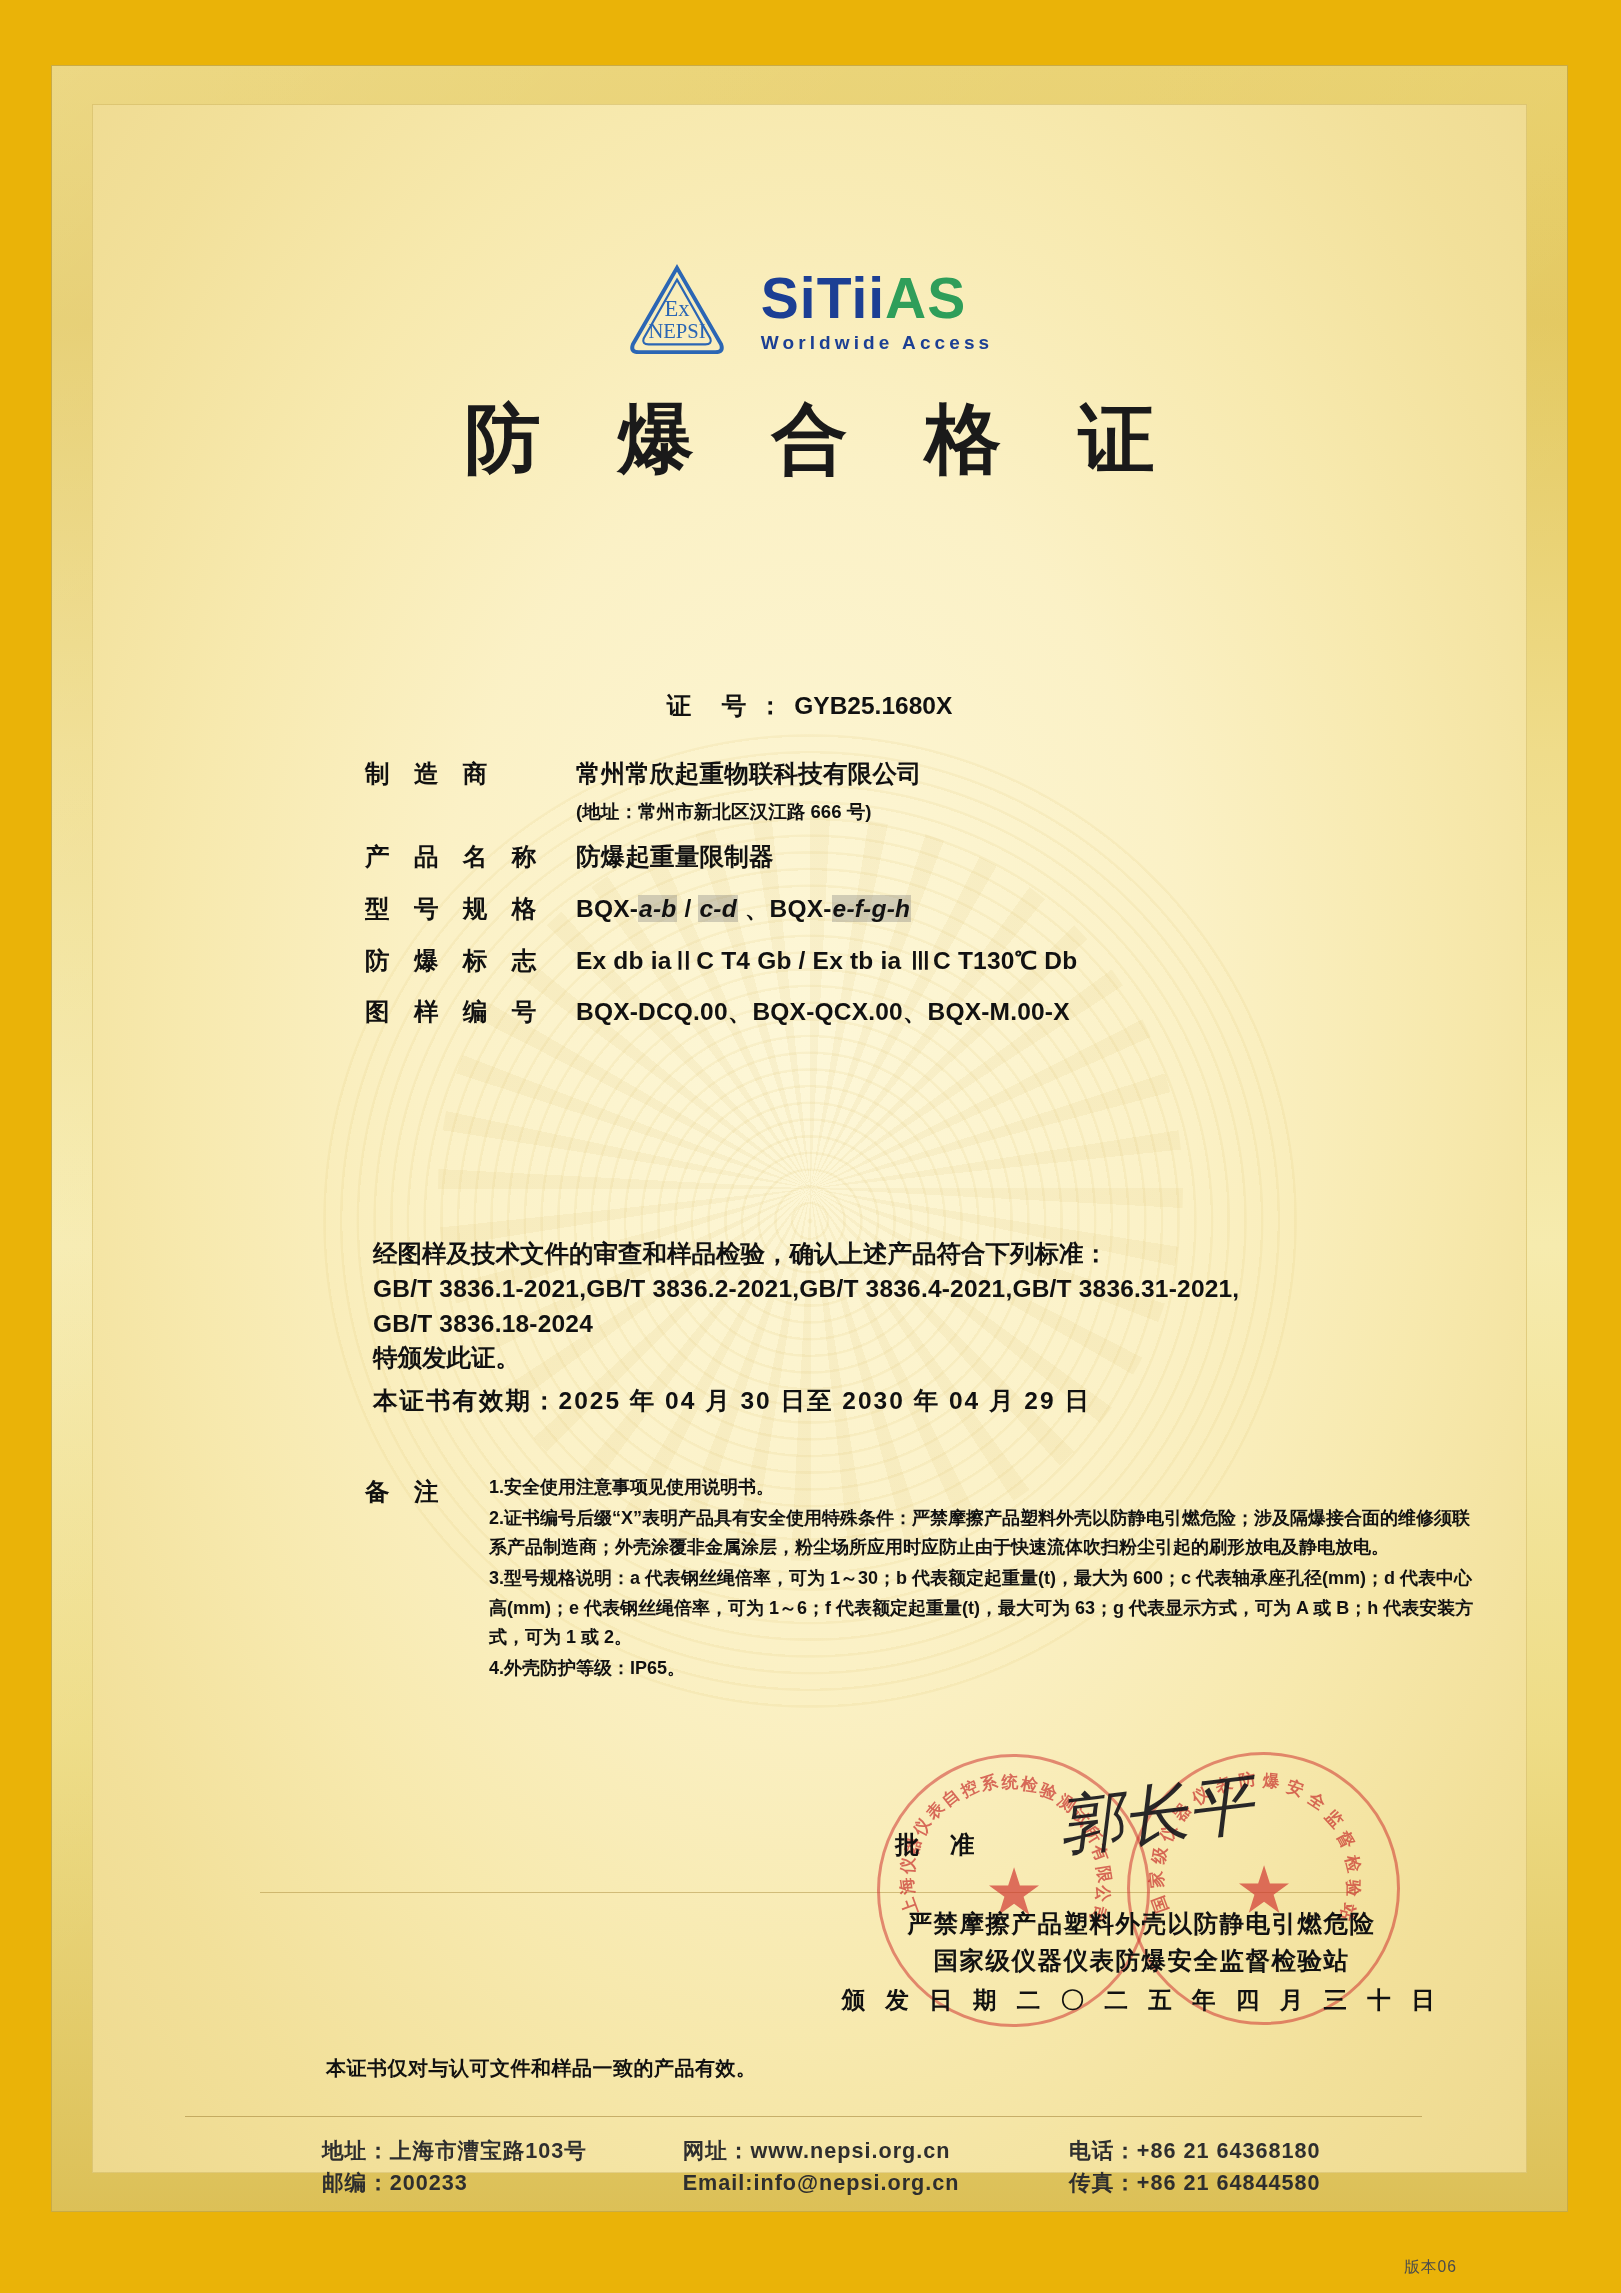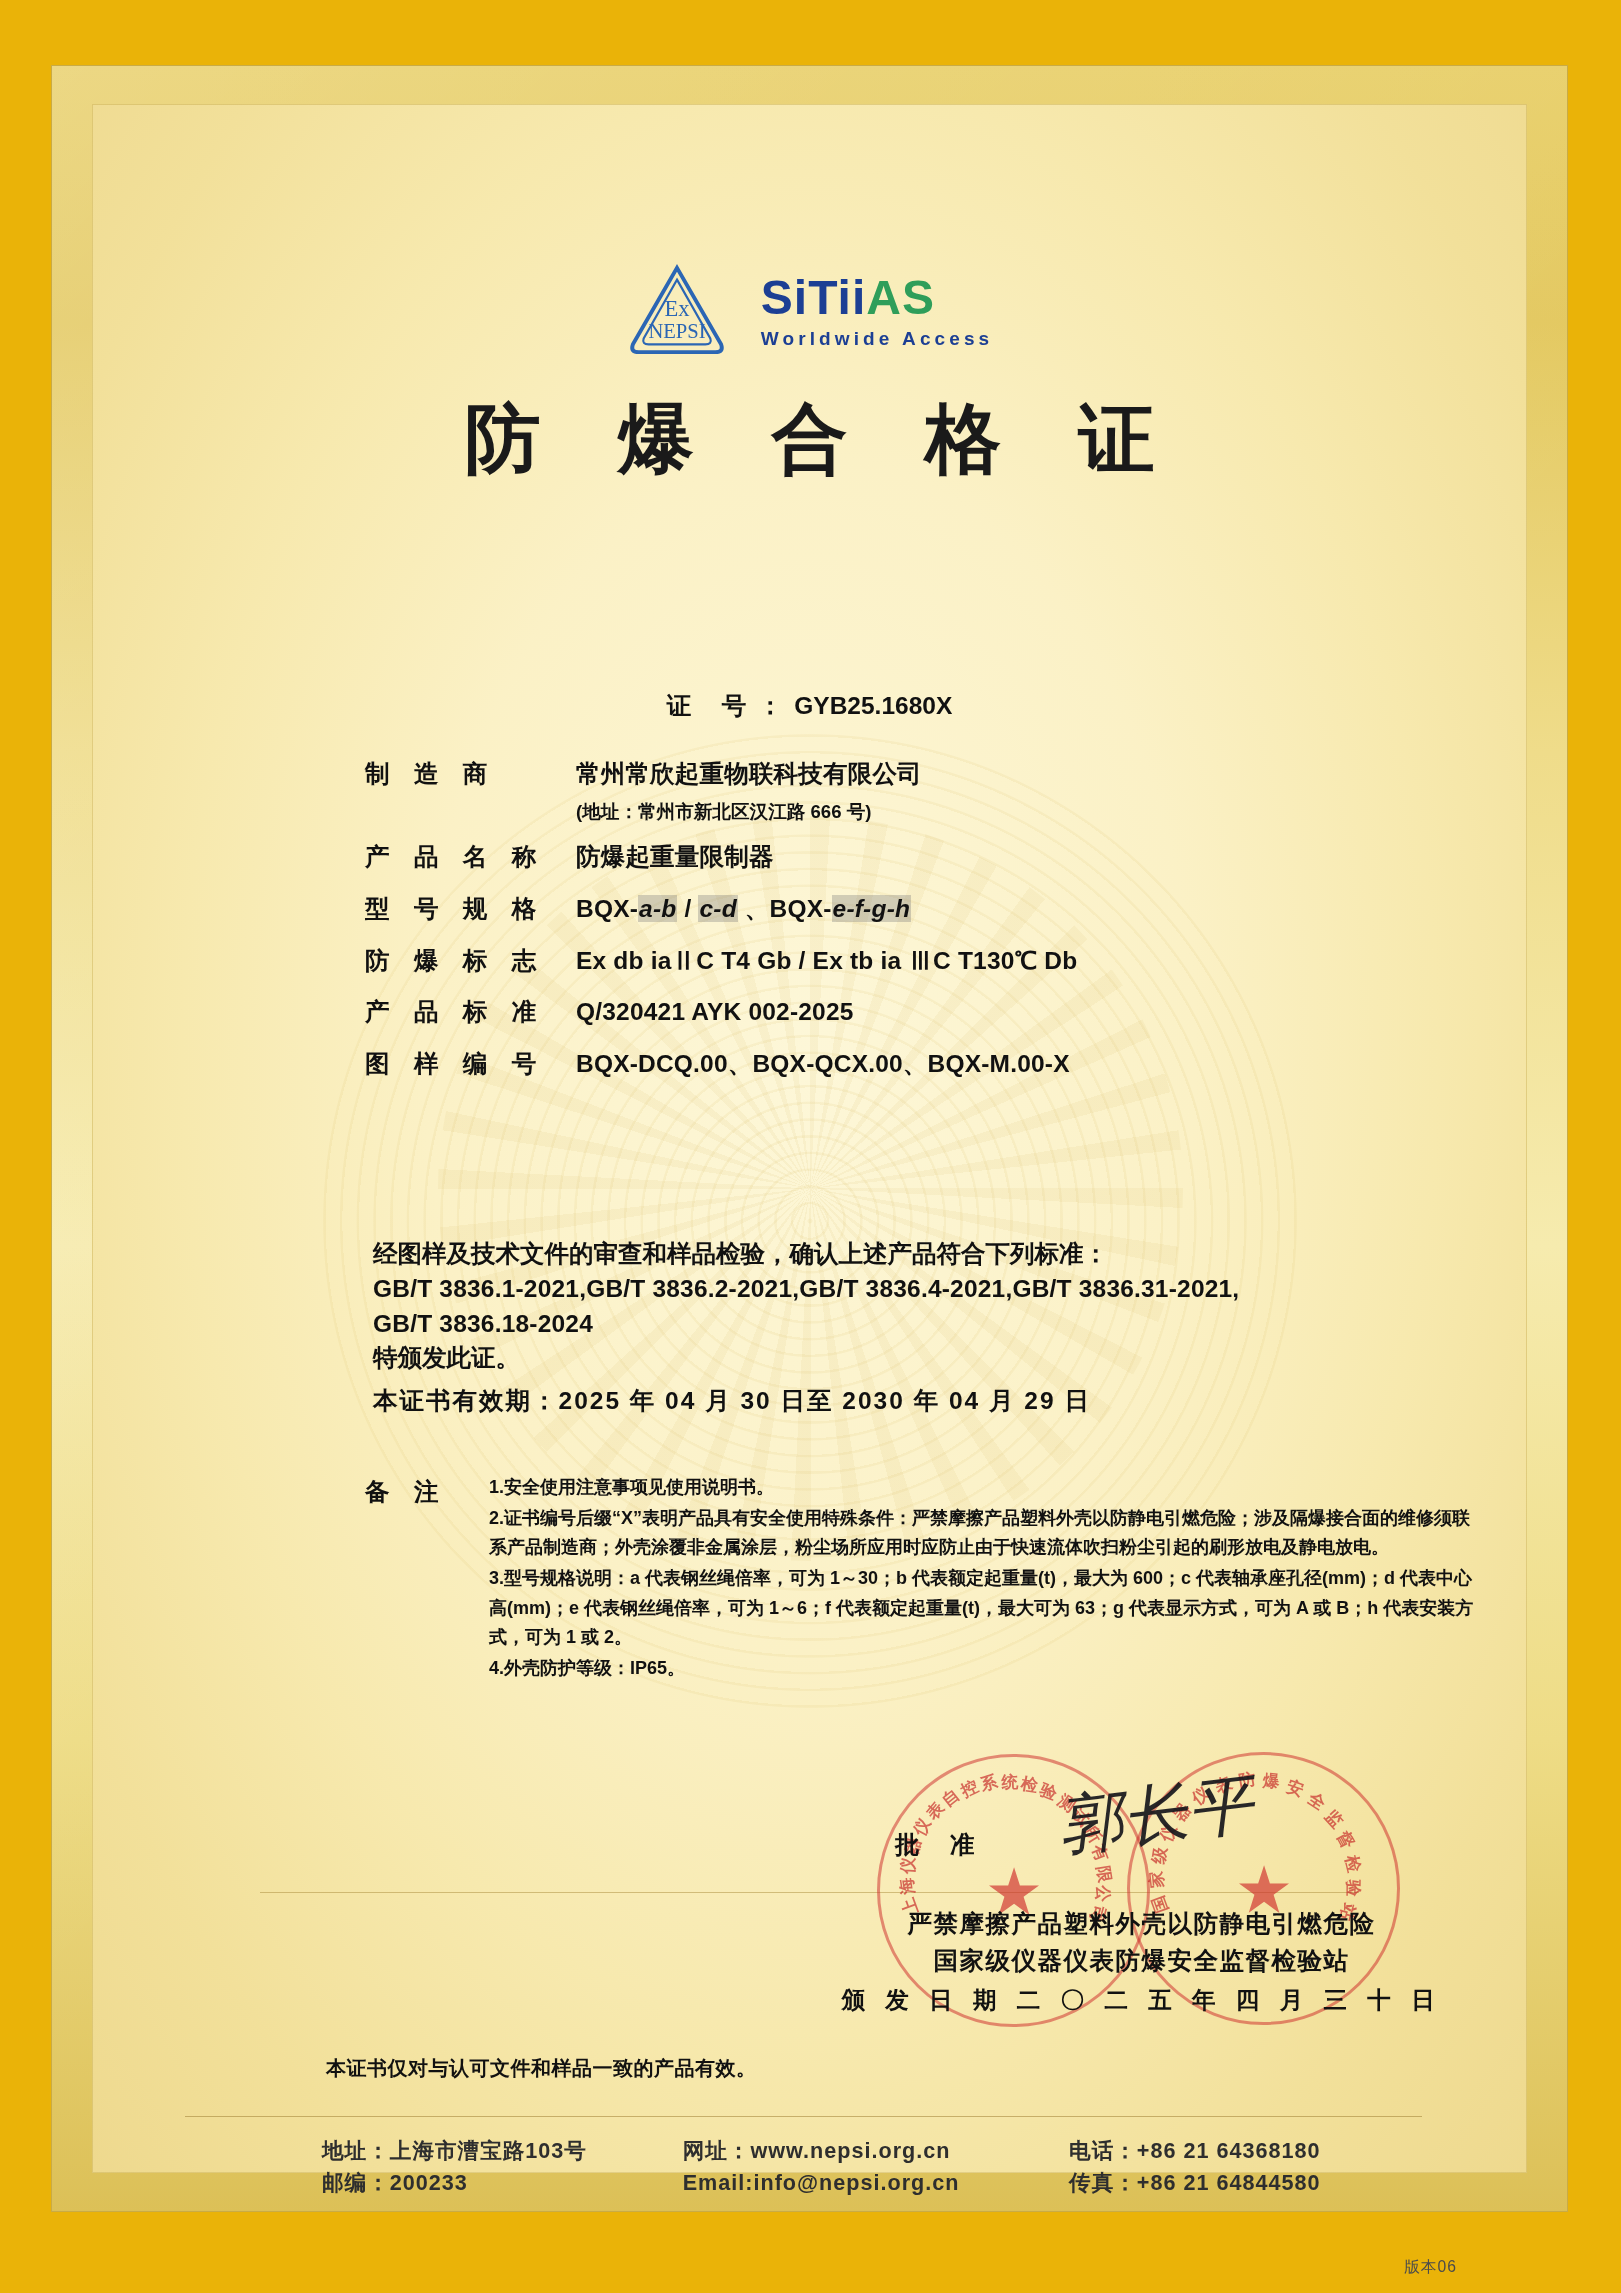--- a/index.html
+++ b/index.html
@@ -98,21 +98,21 @@
     height: 98px;
     position: relative;
   }
   .nepsi svg { display:block; }
   .sitias {
     position: relative;
     text-align: left;
     line-height: 1;
   }
   .sitias .word {
-    font-size: 48px;
+    font-size: 57px;
     font-weight: bold;
     letter-spacing: 1px;
     color: #1c3f94;
   }
   .sitias .word .green { color: #2f9e5a; }
   .sitias .sub {
     margin-top: 6.9px;
     font-size: 19px;
     letter-spacing: 4.1px;
     color: #1c3f94;
@@ -398,24 +398,20 @@
         <div class="row">
           <div class="label">型 号 规 格</div>
           <div class="value"><span>BQX-</span><span class="ital">a-b</span><span> / </span><span class="ital">c-d</span><span> 、BQX-</span><span class="ital">e-f-g-h</span></div>
         </div>
 
         <div class="row">
           <div class="label">防 爆 标 志</div>
           <div class="value">Ex db iaⅡC T4 Gb / Ex tb ia ⅢC T130℃ Db</div>
         </div>
 
-        <div class="row">
-          <div class="label">产 品 标 准</div>
-          <div class="value">Q/320421 AYK 002-2025</div>
-        </div>
 
         <div class="row">
           <div class="label">图 样 编 号</div>
           <div class="value">BQX-DCQ.00、BQX-QCX.00、BQX-M.00-X</div>
         </div>
       </div>
 
       <div class="para">
         <div>经图样及技术文件的审查和样品检验，确认上述产品符合下列标准：</div>
         <div class="l2">GB/T 3836.1-2021,GB/T 3836.2-2021,GB/T 3836.4-2021,GB/T 3836.31-2021,</div>

